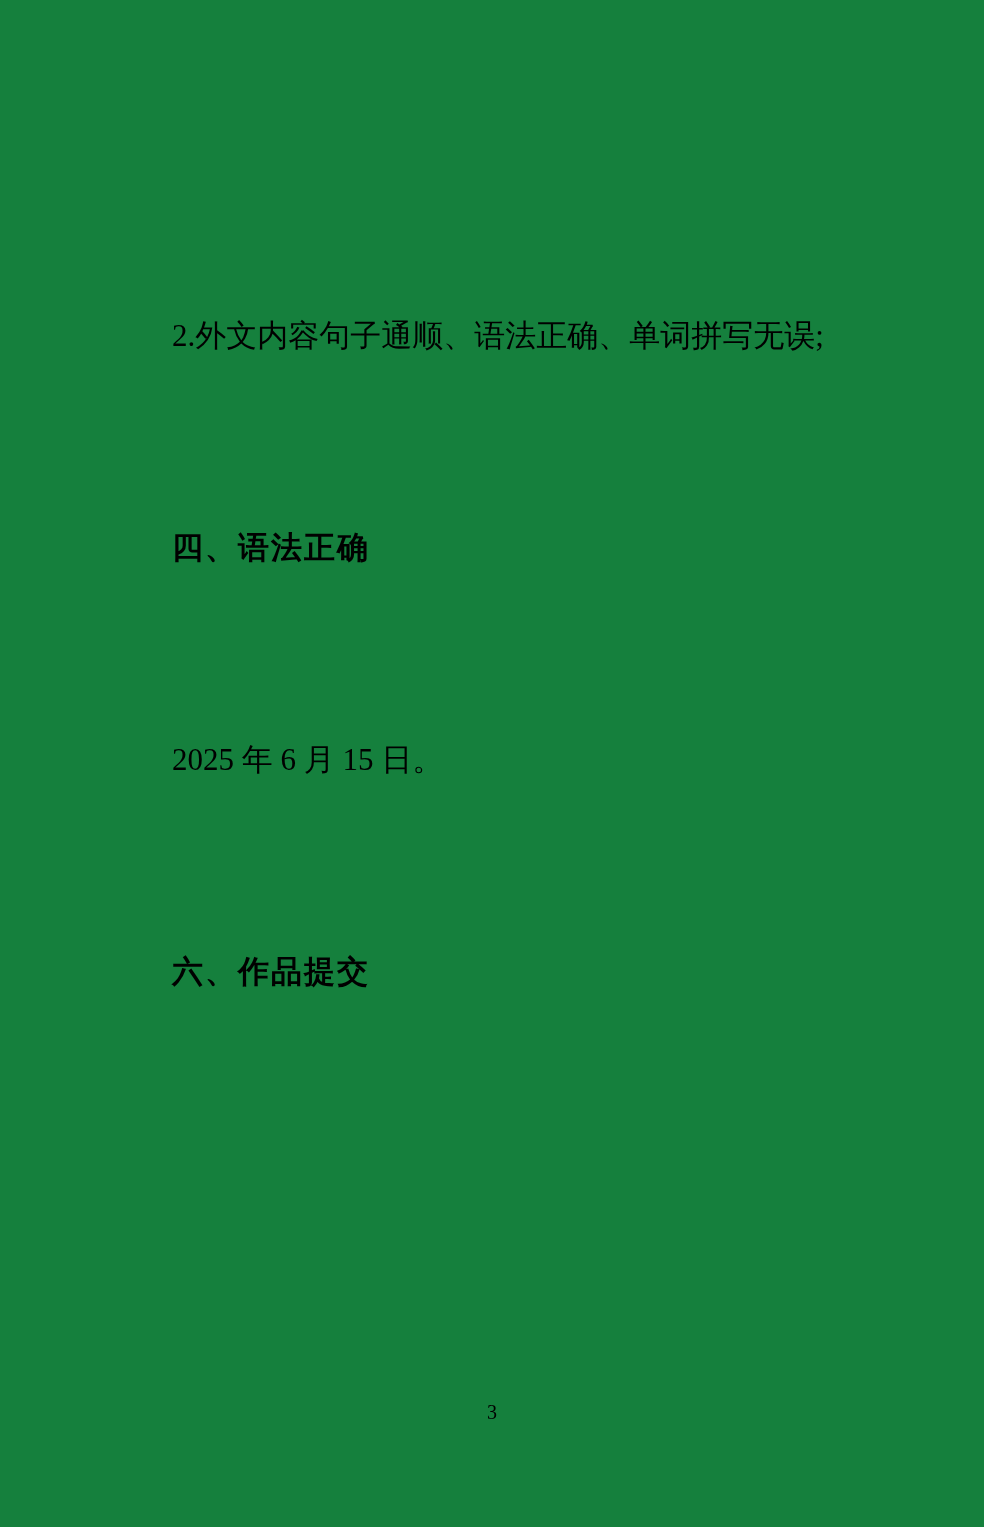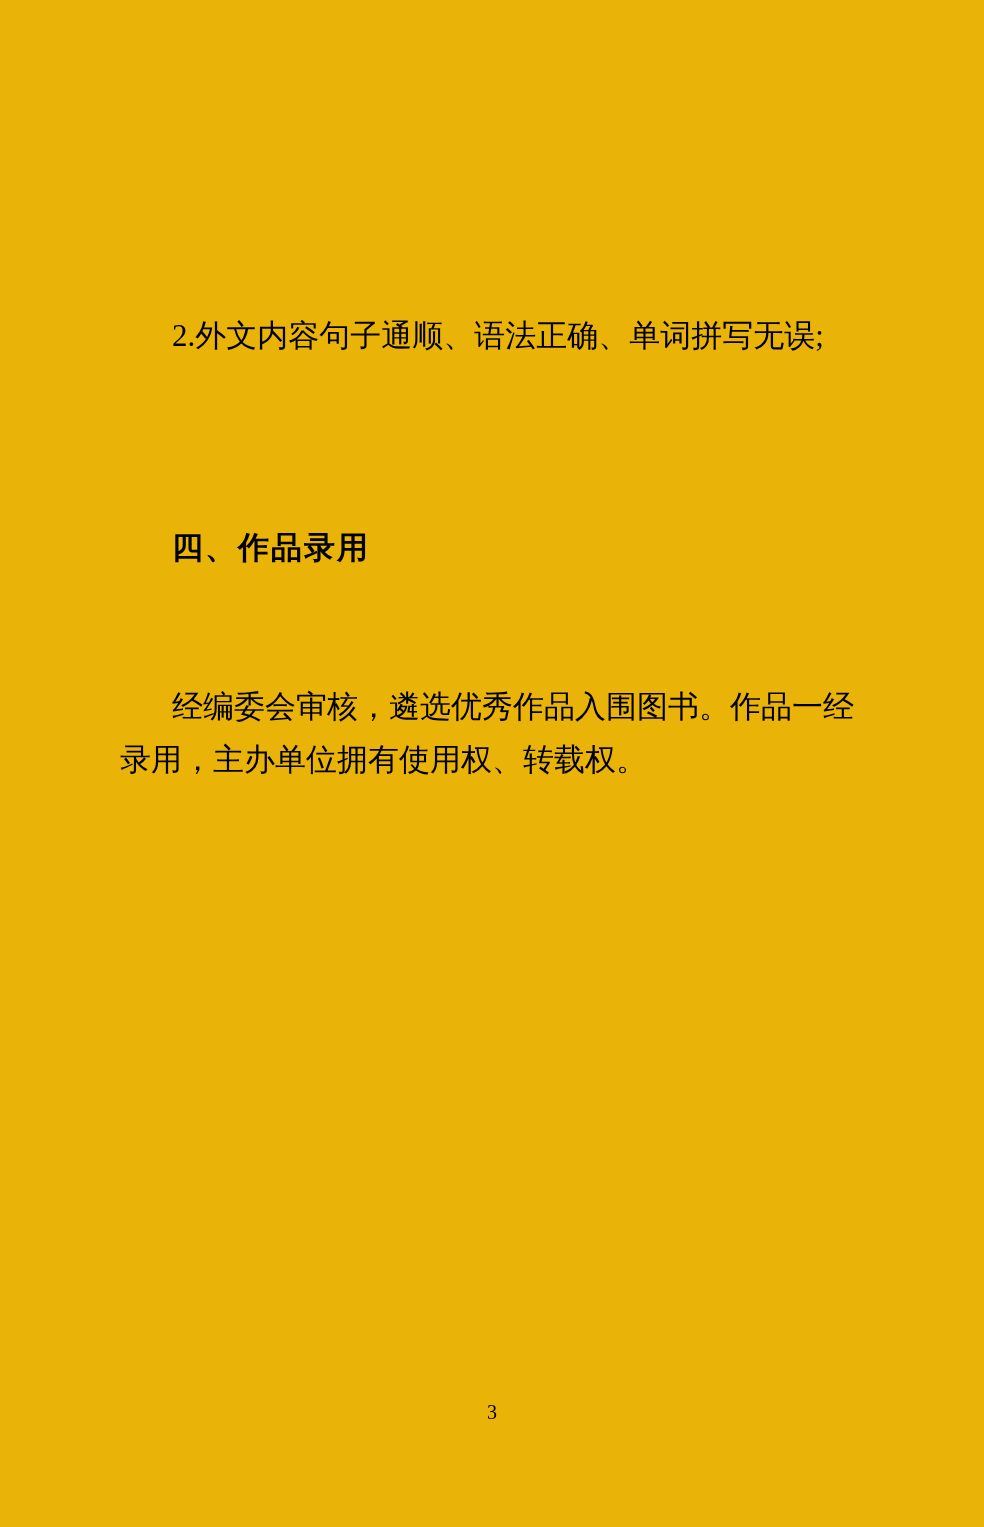--- a/index.html
+++ b/index.html
@@ -4,21 +4,21 @@
 <style>
   html, body {
     margin: 0;
     padding: 0;
     background: #ffffff;
   }
   .page {
     position: relative;
     width: 984px;
     height: 1527px;
-    background: #eab308;
+    background: #15803d;
     color: #000000;
     overflow: hidden;
   }
   .content {
     position: absolute;
     top: 150px;
     left: 120px;
     width: 756px;
     font-family: "Liberation Serif", serif;
     font-size: 31px;
@@ -46,25 +46,25 @@
   }
 </style>
 </head>
 <body>
 
 <div class="page">
   <div class="content">
 
     <div class="para">2.外文内容句子通顺、语法正确、单词拼写无误;</div>
 
-    <div class="heading">四、作品录用</div>
-    <div class="para">经编委会审核，遴选优秀作品入围图书。作品一经
-录用，主办单位拥有使用权、转载权。</div>
+    <div class="heading">四、语法正确</div>
 
+    <div class="para">2025 年 6 月 15 日。</div>
 
+    <div class="heading">六、作品提交</div>
     
 
     
 
     
 
     
 
     
 

